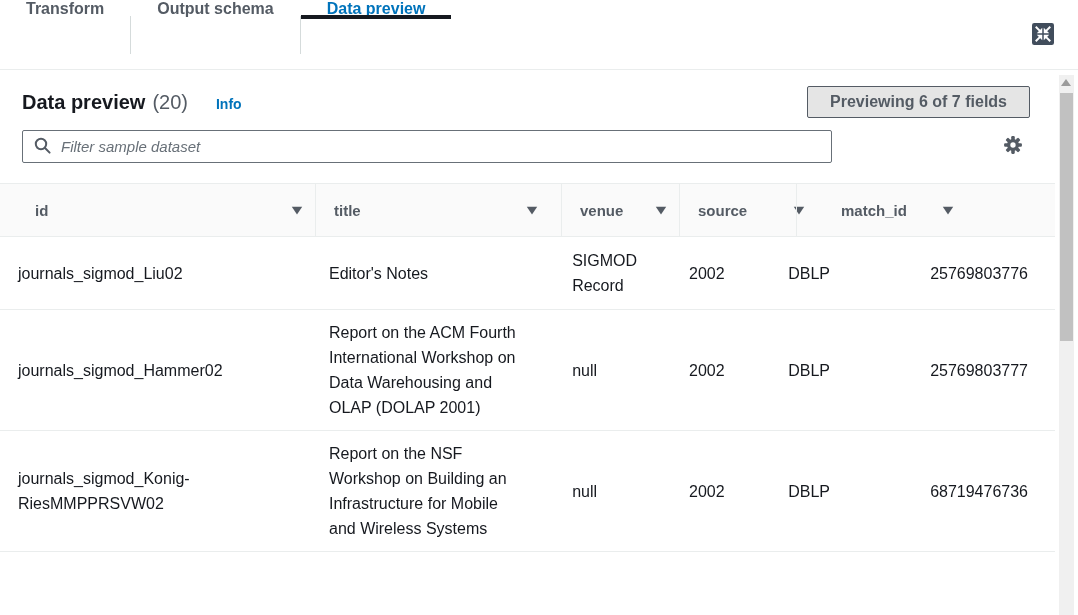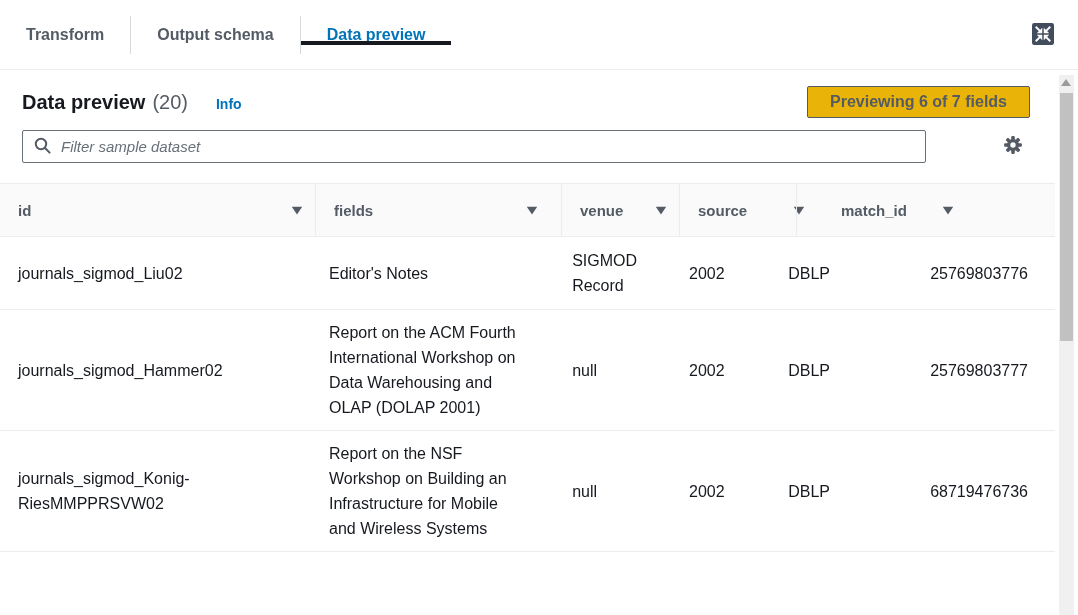--- a/index.html
+++ b/index.html
@@ -2,43 +2,43 @@
 <html><head>
 <meta charset="utf-8">
 <style>
   * { box-sizing: border-box; margin: 0; padding: 0; }
   html,body { width:1078px; height:615px; overflow:hidden; }
   body {
     font-family: "Liberation Sans", "DejaVu Sans", sans-serif;
     background:#ffffff; color:#16191f; position:relative;
   }
   
-  .tabbar { height:70px; display:flex; align-items:center; background:#fff;
+  .tabbar { height:70px; display:flex; align-items:flex-start; background:#fff;
             border-bottom:1px solid #eaeded; position:relative; }
   .tab { display:flex; align-items:center; padding:0 26px; font-size:16px;
          font-weight:700; color:#545b64; cursor:pointer; position:relative; white-space:nowrap; }
   .tab.active { color:#0073bb; }
   .tab.active::after { content:""; position:absolute; left:0; right:0; bottom:-1px;
                        height:4px; background:#16191f; }
   .tab-sep { width:1px; height:38px; background:#d5dbdb; align-self:center; }
   .expand-btn { position:absolute; right:24px; top:23px; width:22px; height:22px;
                 cursor:pointer; background:none; border:none; padding:0; }
   
   .section-head { display:flex; align-items:center; margin:16px 48px 0 22px; }
   .title-group { display:flex; align-items:baseline; flex:1; }
   .page-title { font-size:20px; font-weight:700; color:#16191f; }
   .page-count { font-size:20px; font-weight:400; color:#545b64; margin-left:7px; }
   .info-link { font-size:14px; font-weight:700; color:#0073bb; margin-left:28px;
                text-decoration:none; cursor:pointer; }
-  .fields-btn { background:#eab308; border:1px solid #545b64; border-radius:2px;
+  .fields-btn { background:#e5e5e5; border:1px solid #545b64; border-radius:2px;
                 color:#545b64; font-weight:700; font-size:16px; padding:6px 22px;
                 cursor:pointer; font-family:inherit; white-space:nowrap; }
   
   .filter-row { position:relative; margin:12px 22px 0 22px; height:33px; }
-  .filter-input { width:904px; height:33px; border:1px solid #687078; border-radius:2px;
+  .filter-input { width:810px; height:33px; border:1px solid #687078; border-radius:2px;
                   padding:0 10px 0 38px; font-size:15px; color:#16191f;
                   font-family:inherit; background:#fff; outline:none; }
   .filter-input::placeholder { color:#687078; font-style:italic; }
   .search-glyph { position:absolute; left:12px; top:7px; pointer-events:none; }
   .gear-btn { position:absolute; right:33px; top:5px; background:none; border:none;
               cursor:pointer; padding:0; line-height:0; }
   
   .tbl { margin-top:20px; width:1055px; border-top:1px solid #eaeded; }
   .thead { display:flex; background:#fafafa; border-bottom:1px solid #eaeded; }
   .th { display:flex; align-items:center; justify-content:space-between;
@@ -47,21 +47,21 @@
   .th + .th { border-left:1px solid #eaeded; }
   .th .lbl { line-height:19px; }
   .filter-caret { cursor:pointer; flex:none; margin-left:6px; line-height:0; }
   .tr { display:flex; border-bottom:1px solid #eaeded; background:#fff; }
   .td { display:flex; align-items:center; padding:10px 27px 10px 18px;
         font-size:16px; line-height:25px; color:#16191f; min-height:72px; }
   
   .c0 { width:315px; } .c1 { width:235px; } .c2 { width:118px;margin-left:11px; }
   .c3 { width:100px; } .c4 { width:117px;gap:40px; } .c5 { width:170px;padding-left:44px; }
   .td.c0 { padding-right:30px; word-break:break-word; }
-  .th.c0 { padding-left:18px; }
+  .th.c0 { padding-left:35px; }
   .th.c3 .lbl { max-width:34px; word-break:break-all; }
   
   .scroll-track { position:absolute; top:75px; right:4px; bottom:0; width:15px;
                   background:#f0f0f0; }
   .scroll-up { position:absolute; top:4px; left:2px; width:0; height:0; cursor:pointer;
                border-left:5px solid transparent; border-right:5px solid transparent;
                border-bottom:7px solid #9b9b9b; }
   .scroll-thumb { position:absolute; top:18px; left:1px; width:13px; height:248px;
                   background:#c1c1c1; cursor:grab; }
 </style>
@@ -135,21 +135,21 @@
   <div class="thead">
     <div class="th c0">
       <span class="lbl">id</span>
       <span class="filter-caret">
         <svg width="12" height="9" viewBox="0 0 12 9">
             <polygon points="0.8,0.8 11.2,0.8 6,8.4" fill="#545b64"></polygon>
           </svg>
       </span>
     </div>
     <div class="th c1">
-      <span class="lbl">fields</span>
+      <span class="lbl">title</span>
       <span class="filter-caret">
         <svg width="12" height="9" viewBox="0 0 12 9">
             <polygon points="0.8,0.8 11.2,0.8 6,8.4" fill="#545b64"></polygon>
           </svg>
       </span>
     </div>
     <div class="th c2">
       <span class="lbl">venue</span>
       <span class="filter-caret">
         <svg width="12" height="9" viewBox="0 0 12 9">

